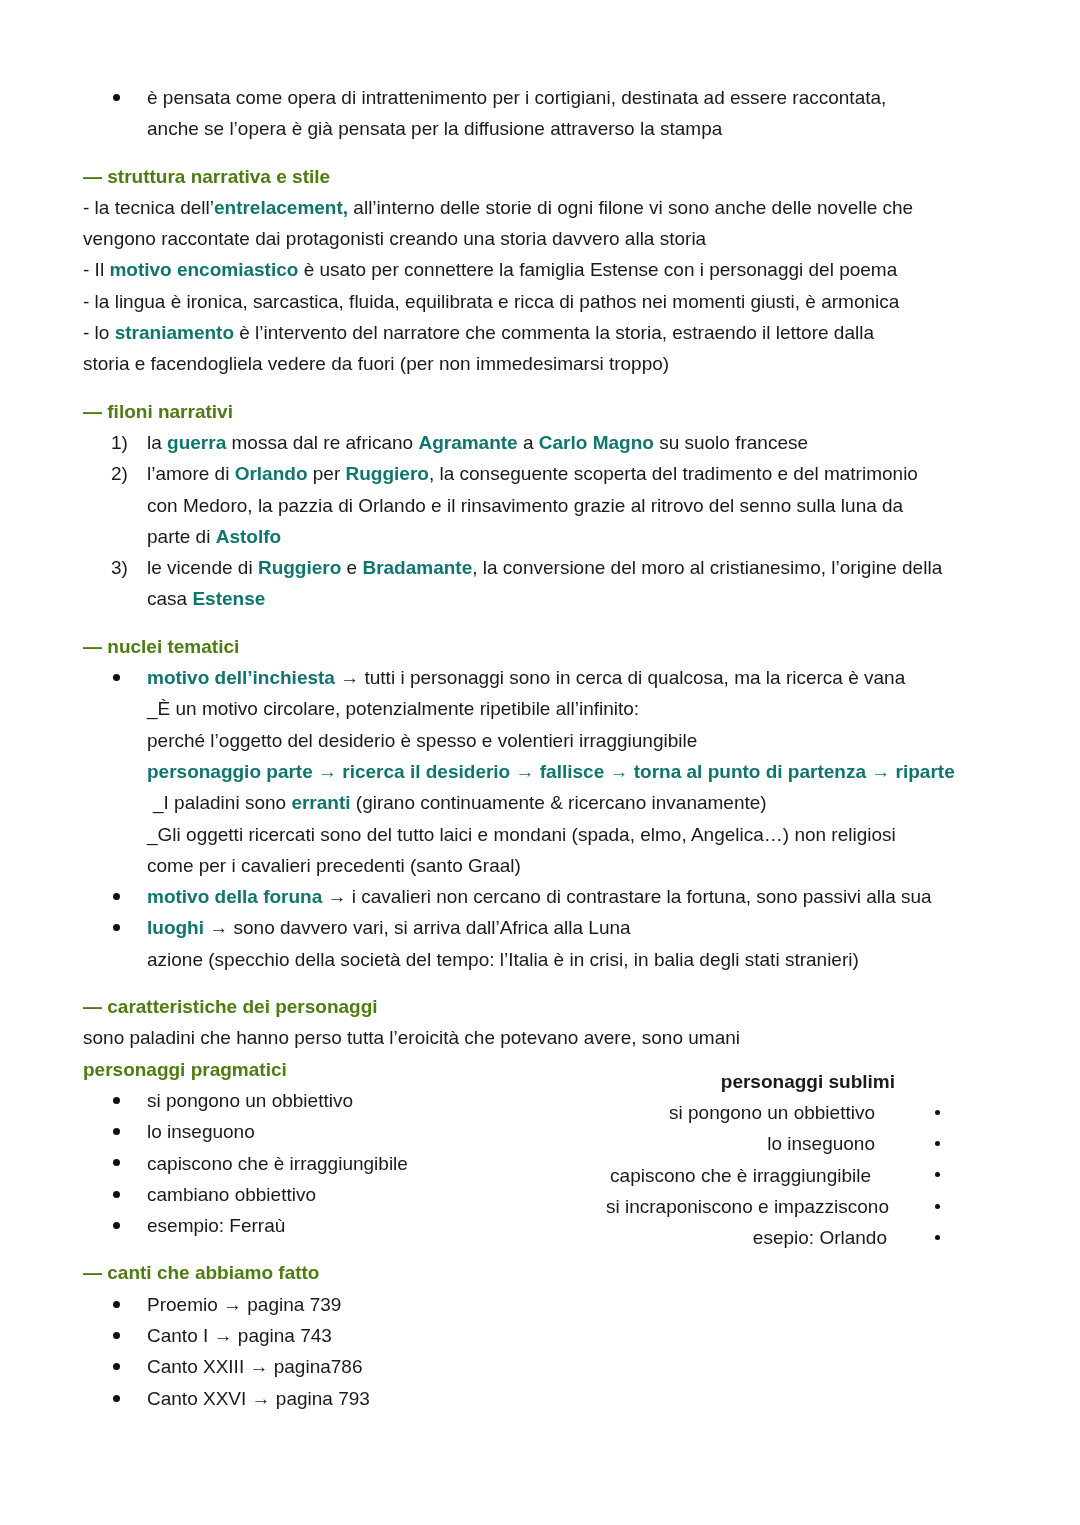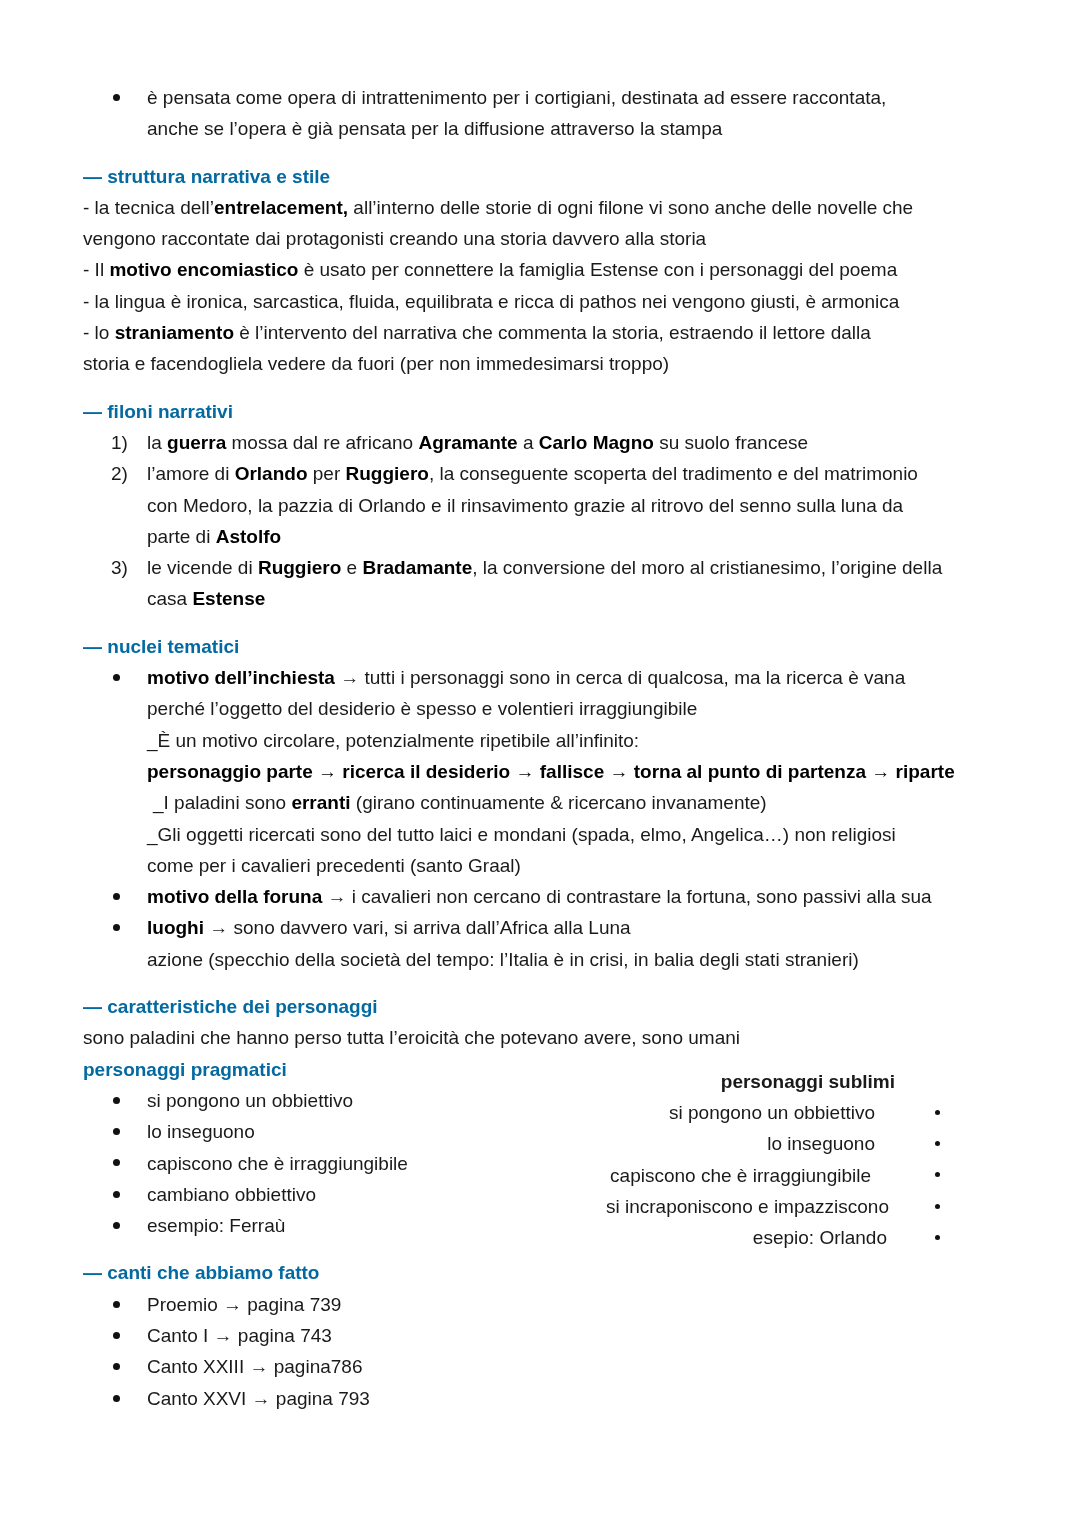--- a/index.html
+++ b/index.html
@@ -23,26 +23,26 @@
       width: 920px;
     }
     .line {
       height: 31.3px;
       line-height: 31.3px;
       white-space: nowrap;
     }
     .gap { height: 16px; }
     .heading {
       font-weight: bold;
-      color: #0369a1;
-      height: 31.3px;
-      line-height: 31.3px;
-      white-space: nowrap;
-    }
-    b { font-weight: bold; color: #000000; }
+      color: #4d7c0f;
+      height: 31.3px;
+      line-height: 31.3px;
+      white-space: nowrap;
+    }
+    b { font-weight: bold; color: #0f766e; }
     .li {
       position: relative;
       padding-left: 64px;
     }
     .li .marker {
       position: absolute;
       left: 30px;
       top: 0;
       width: 20px;
       text-align: left;
@@ -110,23 +110,23 @@
   <div class="gap"></div>
 
   <div class="heading">— struttura narrativa e stile</div>
   <div class="line">
     <span>- la tecnica dell’</span><b>entrelacement,</b><span> all’interno delle storie di ogni filone vi sono anche delle novelle che</span>
   </div>
   <div class="line">vengono raccontate dai protagonisti creando una storia davvero alla storia</div>
   <div class="line">
     <span>- Il </span><b>motivo encomiastico</b><span> è usato per connettere la famiglia Estense con i personaggi del poema</span>
   </div>
-  <div class="line">- la lingua è ironica, sarcastica, fluida, equilibrata e ricca di pathos nei vengono giusti, è armonica</div>
+  <div class="line">- la lingua è ironica, sarcastica, fluida, equilibrata e ricca di pathos nei momenti giusti, è armonica</div>
   <div class="line">
-    <span>- lo </span><b>straniamento</b><span> è l’intervento del narrativa che commenta la storia, estraendo il lettore dalla</span>
+    <span>- lo </span><b>straniamento</b><span> è l’intervento del narratore che commenta la storia, estraendo il lettore dalla</span>
   </div>
   <div class="line">storia e facendogliela vedere da fuori (per non immedesimarsi troppo)</div>
 
   <div class="gap"></div>
 
   <div class="heading">— filoni narrativi</div>
   <div class="li line">
     <span class="num">1)</span>
     <span>la </span><b>guerra</b><span> mossa dal re africano </span><b>Agramante</b><span> a </span><b>Carlo Magno</b><span> su suolo francese</span>
   </div>
@@ -146,22 +146,22 @@
     <span>casa </span><b>Estense</b>
   </div>
 
   <div class="gap"></div>
 
   <div class="heading">— nuclei tematici</div>
   <div class="li line">
     <span class="marker"><span class="dot"></span></span>
     <b>motivo dell’inchiesta</b><span> → tutti i personaggi sono in cerca di qualcosa, ma la ricerca è vana</span>
   </div>
+  <div class="cont line">_È un motivo circolare, potenzialmente ripetibile all’infinito:</div>
   <div class="cont line">perché l’oggetto del desiderio è spesso e volentieri irraggiungibile</div>
-  <div class="cont line">_È un motivo circolare, potenzialmente ripetibile all’infinito:</div>
   <div class="cont line"><b>personaggio parte → ricerca il desiderio → fallisce → torna al punto di partenza → riparte</b></div>
   <div class="cont-sub line">
     <span>_I paladini sono </span><b>erranti</b><span> (girano continuamente &amp; ricercano invanamente)</span>
   </div>
   <div class="cont line">_Gli oggetti ricercati sono del tutto laici e mondani (spada, elmo, Angelica…) non religiosi</div>
   <div class="cont line">come per i cavalieri precedenti (santo Graal)</div>
   <div class="li line">
     <span class="marker"><span class="dot"></span></span>
     <b>motivo della foruna</b><span> → i cavalieri non cercano di contrastare la fortuna, sono passivi alla sua</span>
   </div>

